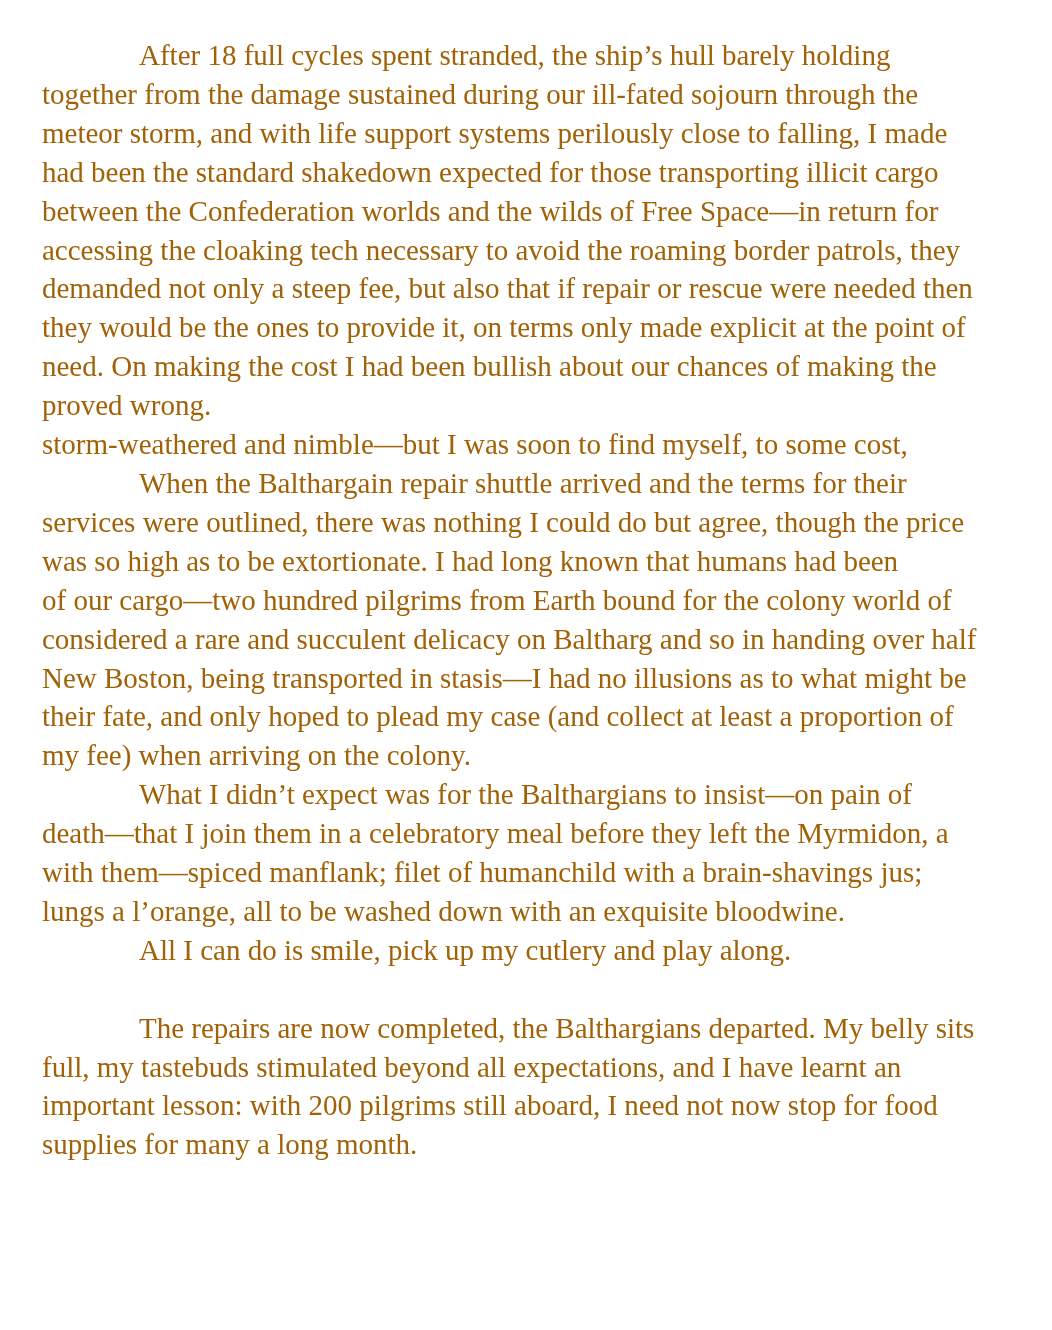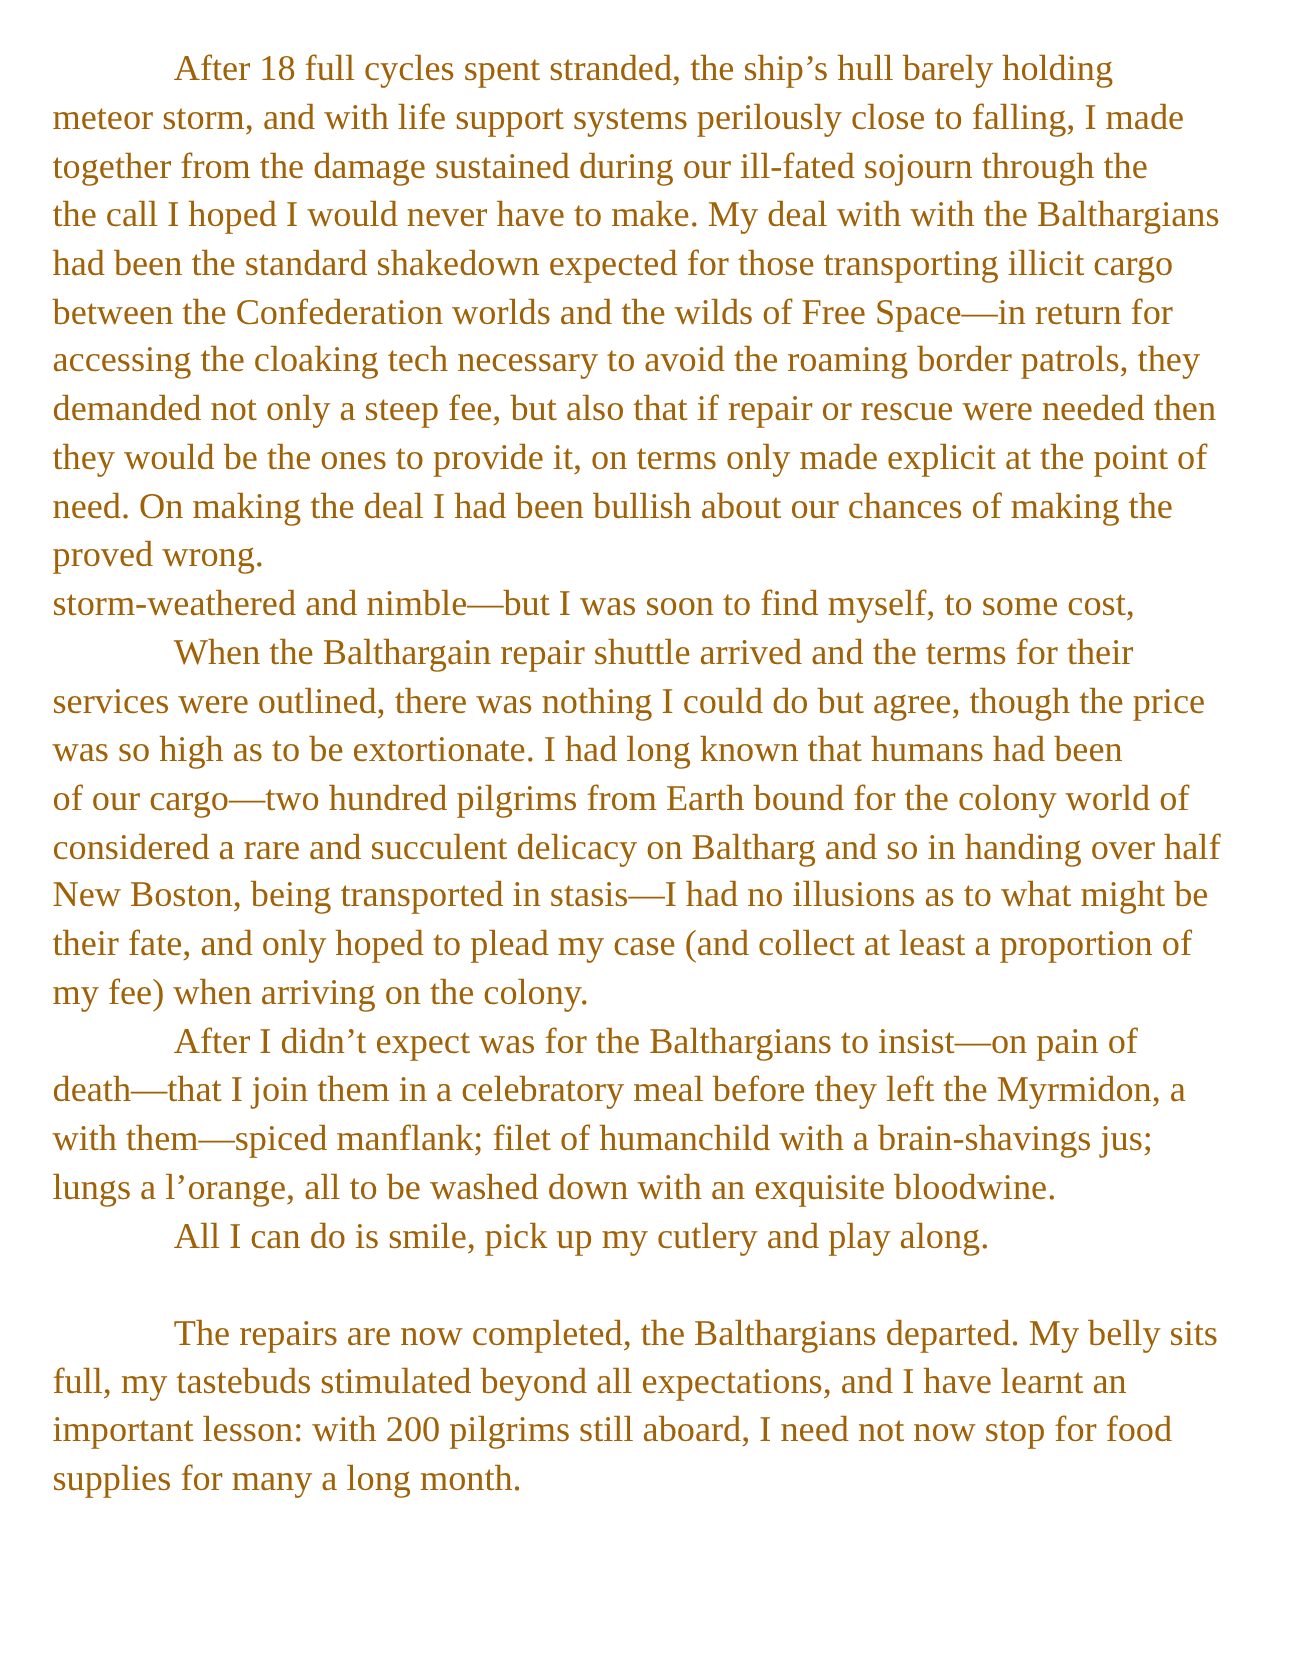--- a/index.html
+++ b/index.html
@@ -38,46 +38,45 @@
       height: 38.9px;
     }
   </style>
 </head>
 <body>
 
 <div class="page">
 
   <p class="para">
     <span class="line first">After 18 full cycles spent stranded, the ship’s hull barely holding</span>
+    <span class="line">together from the damage sustained during our ill-fated sojourn through the</span>
     <span class="line">meteor storm, and with life support systems perilously close to falling, I made</span>
-    <span class="line">together from the damage sustained during our ill-fated sojourn through the</span>
-    <span class="line">the call I hoped I would never have to make. My deal with with the Balthargians</span>
     <span class="line">had been the standard shakedown expected for those transporting illicit cargo</span>
     <span class="line">between the Confederation worlds and the wilds of Free Space—in return for</span>
     <span class="line">accessing the cloaking tech necessary to avoid the roaming border patrols, they</span>
     <span class="line">demanded not only a steep fee, but also that if repair or rescue were needed then</span>
     <span class="line">they would be the ones to provide it, on terms only made explicit at the point of</span>
-    <span class="line">need. On making the deal I had been bullish about our chances of making the</span>
+    <span class="line">need. On making the cost I had been bullish about our chances of making the</span>
     <span class="line">proved wrong.</span>
     <span class="line">storm-weathered and nimble—but I was soon to find myself, to some cost,</span>
   </p>
 
   <p class="para">
     <span class="line first">When the Balthargain repair shuttle arrived and the terms for their</span>
     <span class="line">services were outlined, there was nothing I could do but agree, though the price</span>
     <span class="line">was so high as to be extortionate. I had long known that humans had been</span>
     <span class="line">of our cargo—two hundred pilgrims from Earth bound for the colony world of</span>
     <span class="line">considered a rare and succulent delicacy on Baltharg and so in handing over half</span>
     <span class="line">New Boston, being transported in stasis—I had no illusions as to what might be</span>
     <span class="line">their fate, and only hoped to plead my case (and collect at least a proportion of</span>
     <span class="line">my fee) when arriving on the colony.</span>
   </p>
 
   <p class="para">
-    <span class="line first">After I didn’t expect was for the Balthargians to insist—on pain of</span>
+    <span class="line first">What I didn’t expect was for the Balthargians to insist—on pain of</span>
     <span class="line">death—that I join them in a celebratory meal before they left the Myrmidon, a</span>
     <span class="line">with them—spiced manflank; filet of humanchild with a brain-shavings jus;</span>
     <span class="line">lungs a l’orange, all to be washed down with an exquisite bloodwine.</span>
   </p>
 
   <p class="para">
     <span class="line first">All I can do is smile, pick up my cutlery and play along.</span>
   </p>
 
   <span class="spacer"></span>

